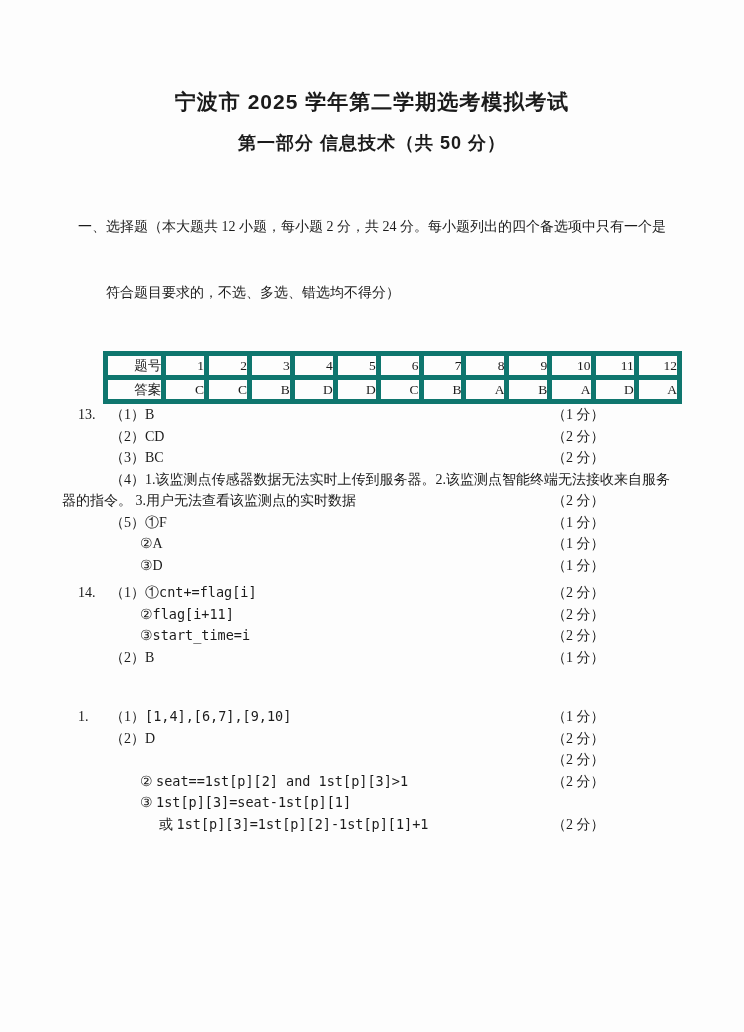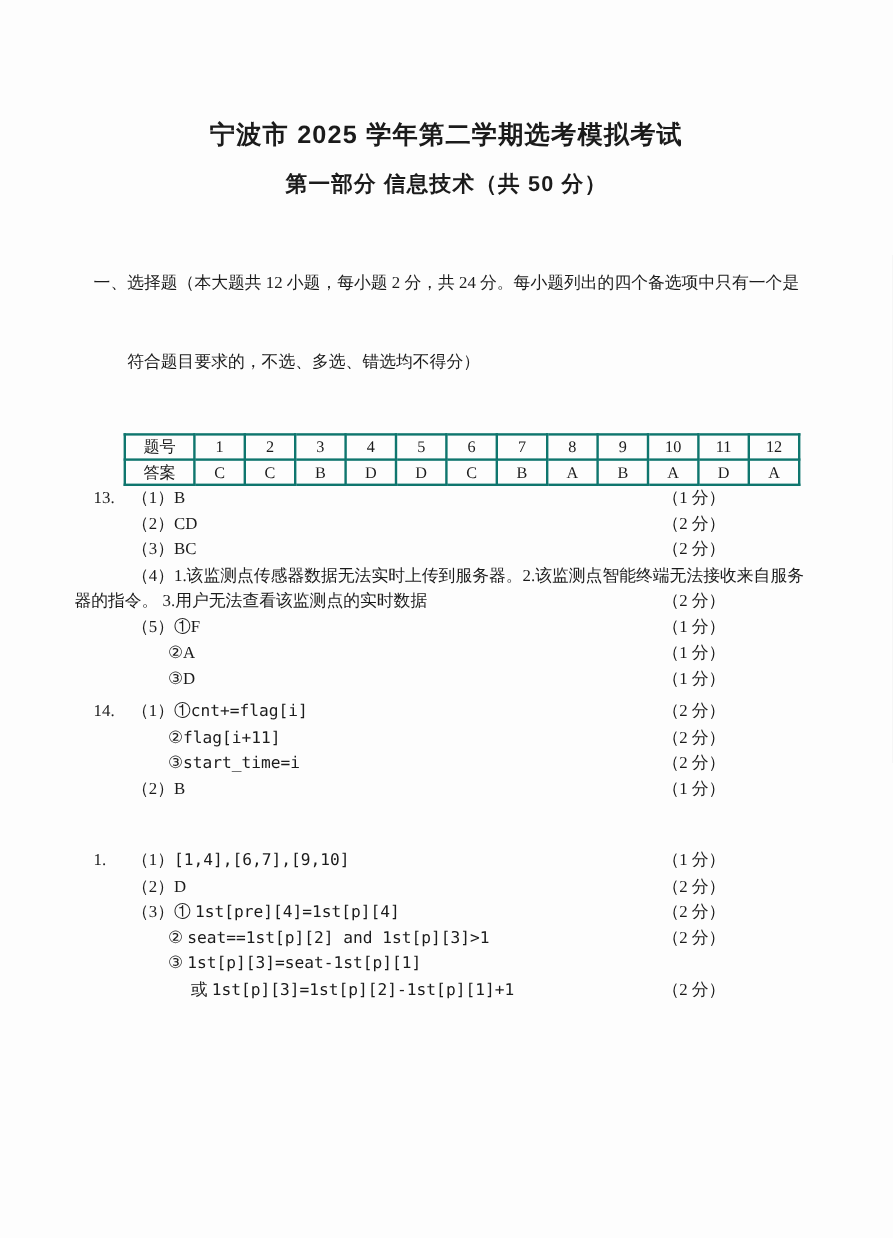--- a/index.html
+++ b/index.html
@@ -9,21 +9,21 @@
     margin: 0 auto;
     background: #fdfdfd;
     box-sizing: border-box;
     padding: 86px 62px 0 62px;
     color: #1b1b1b;
     font-family: "Liberation Serif", "DejaVu Serif", serif;
     font-size: 14px;
     overflow: hidden;
   }
   .title {
-    margin: 12px; text-align: center;
+    margin: 2px; text-align: center;
     font-family: "Liberation Sans", "DejaVu Sans", sans-serif;
     font-weight: bold; font-size: 21px; letter-spacing: 1px;
   }
   .subtitle {
     margin: 16px 0 0 0; text-align: center;
     font-family: "Liberation Sans", "DejaVu Sans", sans-serif;
     font-weight: bold; font-size: 21px; letter-spacing: 2px;
   }
   .part-heading {
     margin: 15px 0 0 0; text-align: center;
@@ -31,23 +31,23 @@
     font-weight: bold; font-size: 18px; letter-spacing: 1px;
   }
   .intro { margin-top: 17px; line-height: 22px; white-space: pre; }
   .intro-l1 { margin-left: 16px; }
   .intro-l2 { margin-left: 44px; }
   .ans-table {
     margin: 3px 0 0 41px;
     border-collapse: collapse;
   }
   .ans-table td {
-    border: 2px solid #0f766e;
+    border: 5px solid #0f766e;
     width: 40px; height: 19px;
-    text-align: center; vertical-align: middle;
+    text-align: right; vertical-align: middle;
     font-size: 13.5px; padding: 0;
   }
   .ans-table td.rowhead { width: 56px; }
   .fr-intro { margin: 7px 0 0 16px; white-space: pre; }
   .lines { margin-top: 0; }
   .line { position: relative; line-height: 21.5px; min-height: 21.5px; white-space: pre; }
   .qnum { position: absolute; left: 16px; top: 0; }
   .content { display: inline-block; }
   .indent0 { margin-left: 0; }
   .indent1 { margin-left: 48px; }
@@ -114,18 +114,18 @@
       <div class="line"><span class="content indent0"><span class="label">器的指令。 3.用户无法查看该监测点的实时数据</span></span><span class="score">（2 分）</span></div>
       <div class="line"><span class="content indent1"><span class="label">（5）①F</span></span><span class="score">（1 分）</span></div>
       <div class="line"><span class="content indent2"><span class="label">②A</span></span><span class="score">（1 分）</span></div>
       <div class="line"><span class="content indent2"><span class="label">③D</span></span><span class="score">（1 分）</span></div>
       <div class="line gap-md"><span class="qnum">14.</span><span class="content indent1"><span class="label">（1）①</span><span class="code">cnt+=flag[i]</span></span><span class="score">（2 分）</span></div>
       <div class="line"><span class="content indent2"><span class="label">②</span><span class="code">flag[i+11]</span></span><span class="score">（2 分）</span></div>
       <div class="line"><span class="content indent2"><span class="label">③</span><span class="code">start_time=i</span></span><span class="score">（2 分）</span></div>
       <div class="line"><span class="content indent1"><span class="label">（2）B</span></span><span class="score">（1 分）</span></div>
       <div class="line gap-lg"><span class="qnum">1.</span><span class="content indent1"><span class="label">（1）</span><span class="code">[1,4],[6,7],[9,10]</span></span><span class="score">（1 分）</span></div>
       <div class="line"><span class="content indent1"><span class="label">（2）D</span></span><span class="score">（2 分）</span></div>
-      <div class="line"><span class="content indent1"><span class="label">（3）① </span><span class="code">1st[pre][4]=1st[p][4]</span></span><span class="score">（2 分）</span></div>
+      <div class="line"><span class="score">（2 分）</span></div>
       <div class="line"><span class="content indent2"><span class="label">② </span><span class="code">seat==1st[p][2] and 1st[p][3]&gt;1</span></span><span class="score">（2 分）</span></div>
       <div class="line"><span class="content indent2"><span class="label">③ </span><span class="code">1st[p][3]=seat-1st[p][1]</span></span></div>
       <div class="line"><span class="content indent3"><span class="label">或 </span><span class="code">1st[p][3]=1st[p][2]-1st[p][1]+1</span></span><span class="score">（2 分）</span></div>
     </div>
 </div>
 
 </body></html>

